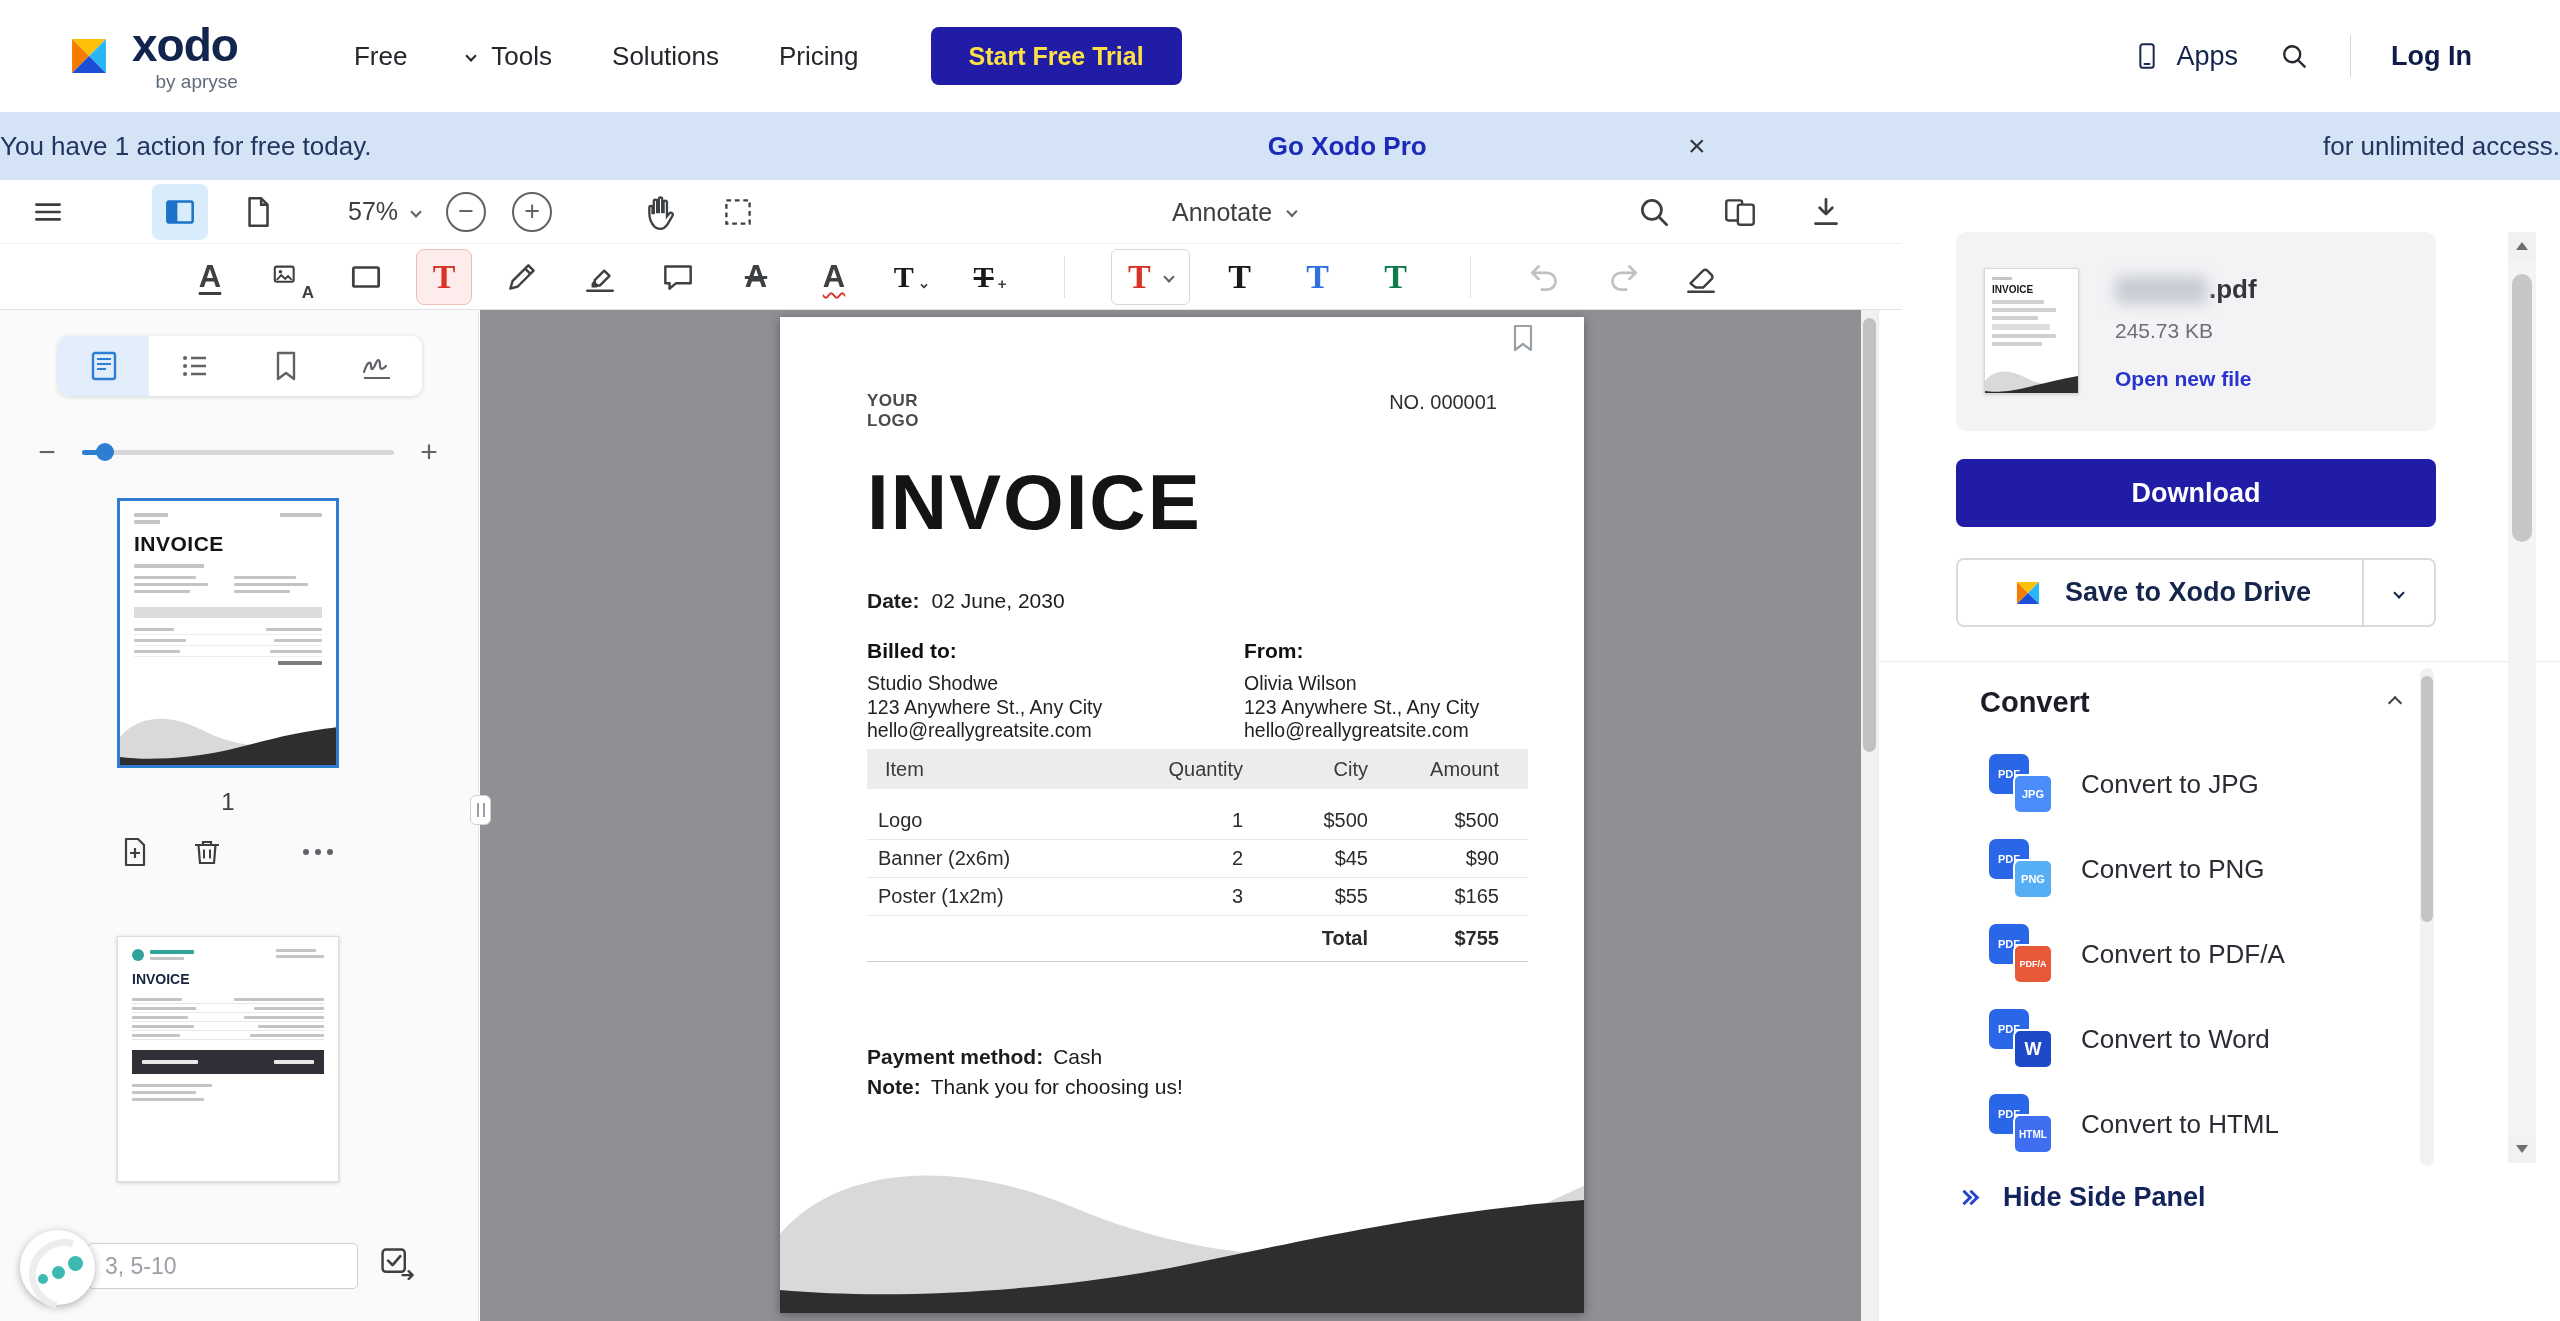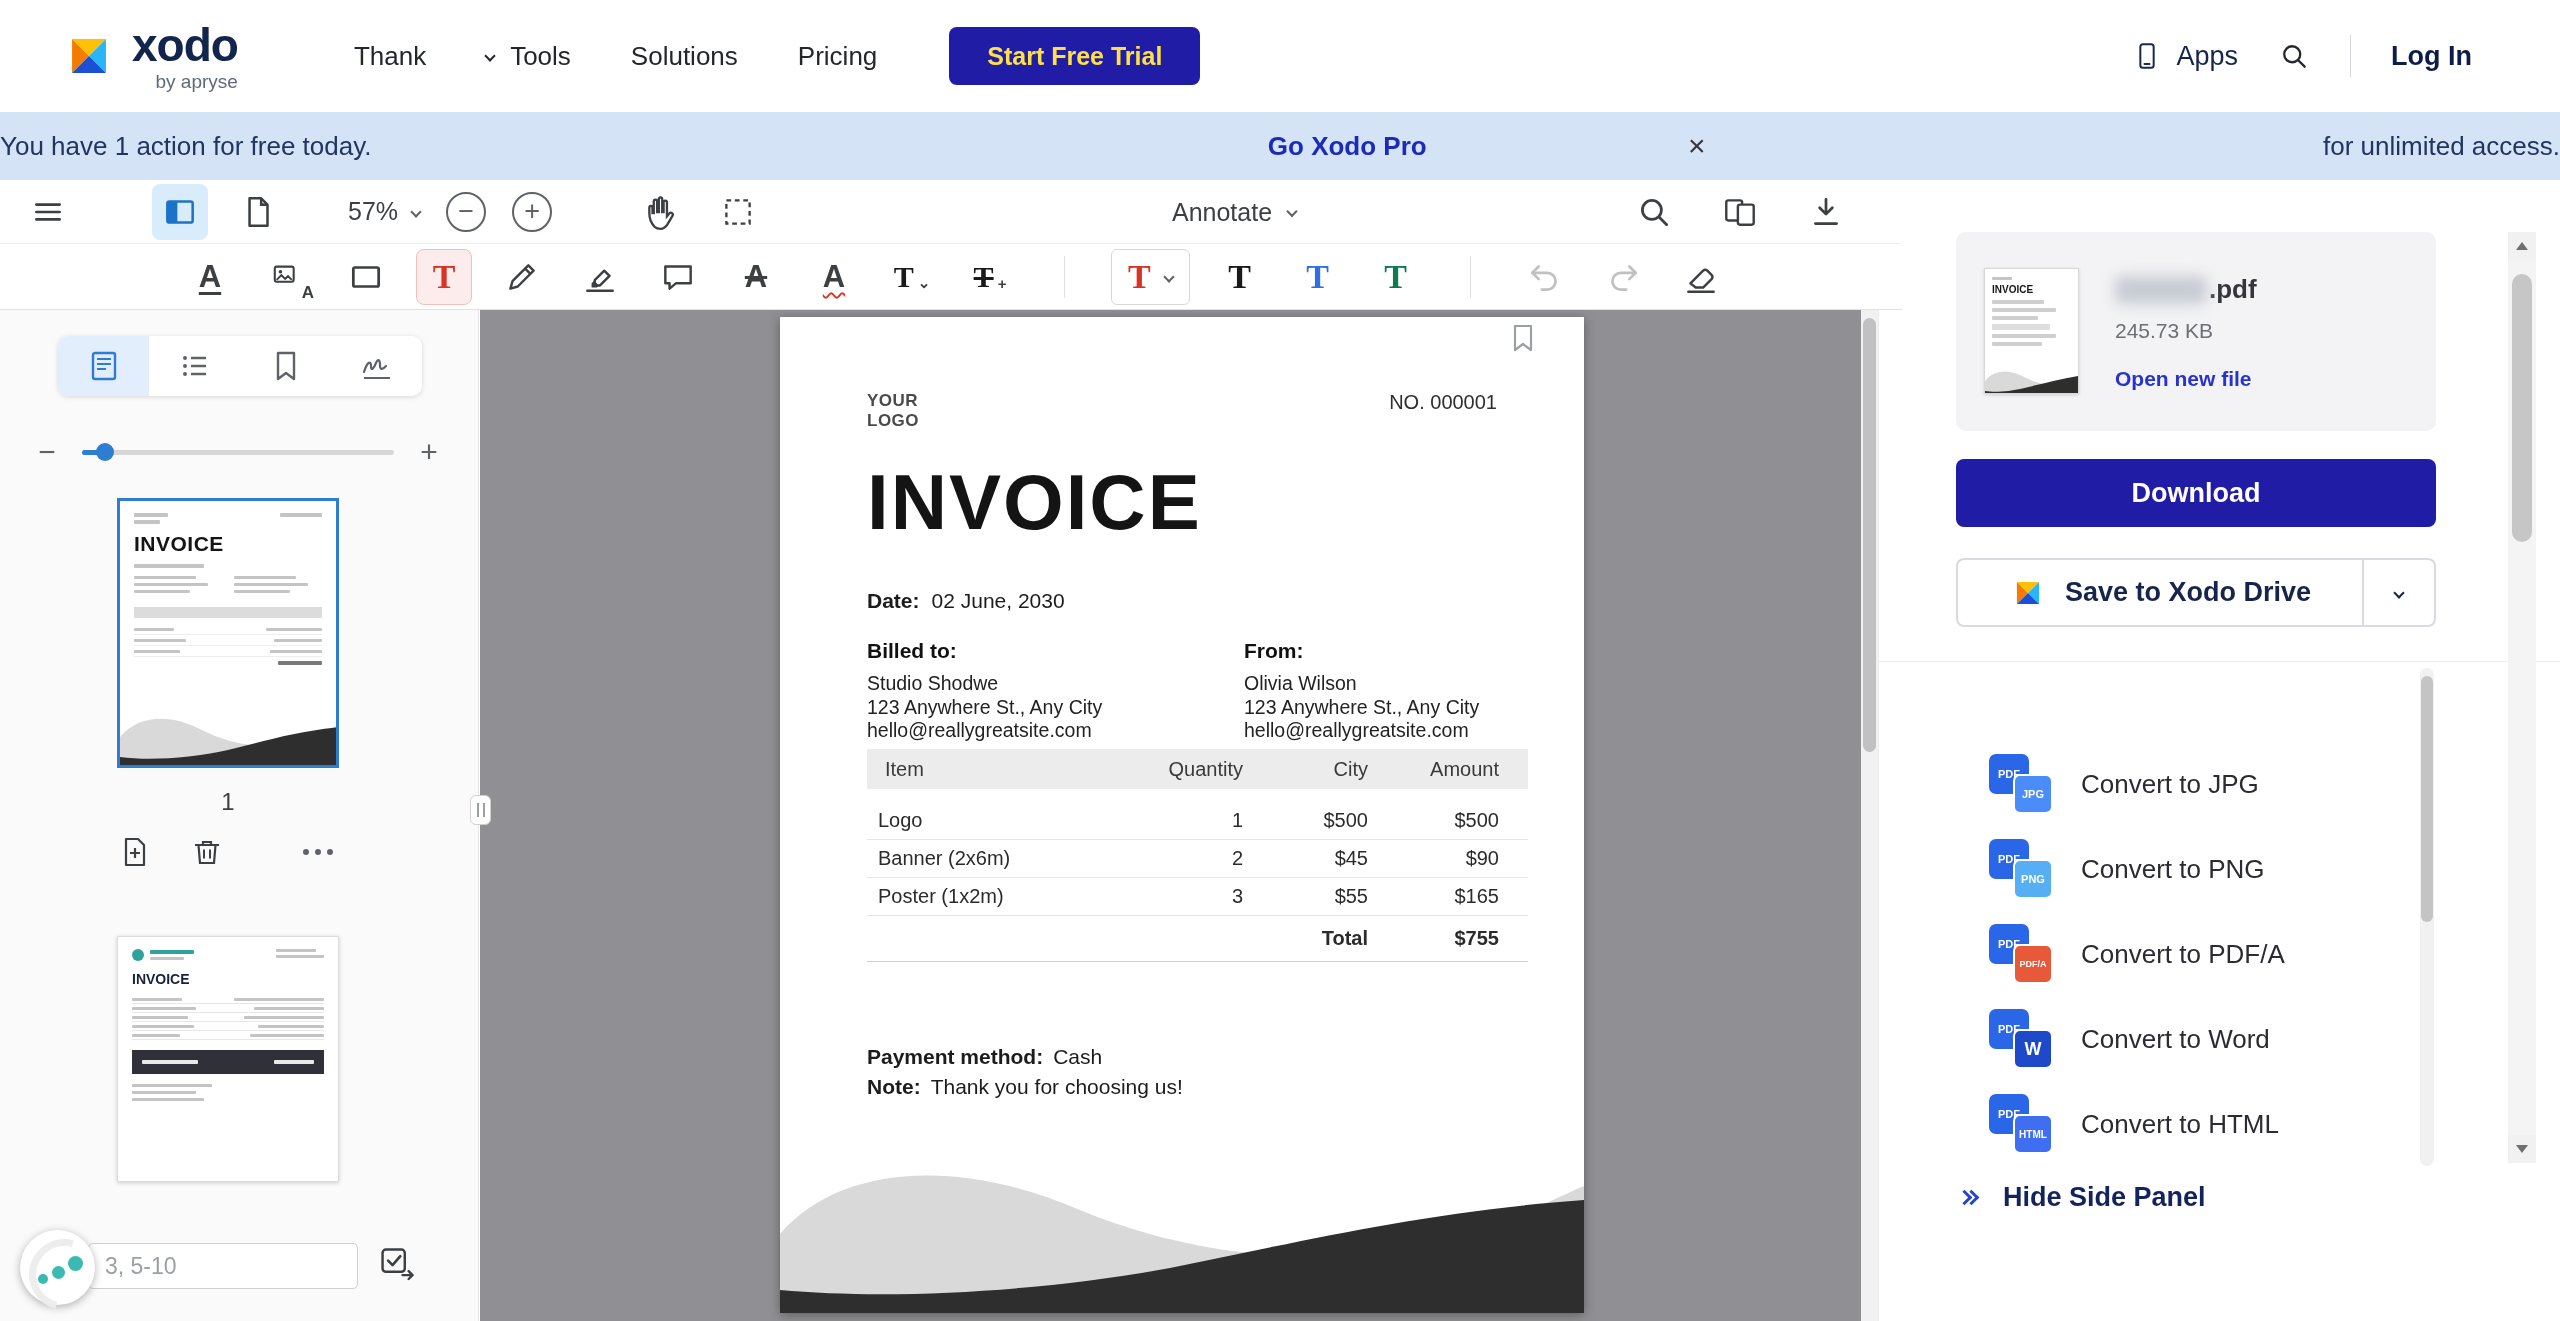--- a/index.html
+++ b/index.html
@@ -188,21 +188,21 @@
         <path d="M38 10 L38 38 L24 24 Z" fill="#29b6f6"></path>
         <path d="M10 38 L24 24 L38 38 Z" fill="#1a4fd6"></path>
       </svg>
       <div class="logo-txt">
         <span class="brand">xodo</span>
         <span class="byline">by apryse</span>
       </div>
     </div>
     <nav class="nav-links">
       <span class="nav-link">
-          <span>Thank</span>
+          <span>Free</span>
         </span>
       <span class="nav-link">
           <span class="chev sm"></span>
           <span>Tools</span>
         </span>
       <span class="nav-link">
           <span>Solutions</span>
         </span>
       <span class="nav-link">
           <span>Pricing</span>
@@ -673,20 +673,24 @@
           <path d="M10 38 L24 24 L38 38 Z" fill="#1a4fd6"></path>
         </svg>
         <span>Save to Xodo Drive</span>
       </span>
       <span class="save-caret">
           <span class="chev sm"></span>
         </span>
     </div>
 
     <div class="cv-section">
+      <div class="cv-head">
+        <span class="cv-title">Convert</span>
+        <span class="chev up" style="color:#3c4043"></span>
+      </div>
       <div class="cv-list">
         <div class="cv-item">
           <span class="cv-icon">
             <span class="cv-back">PDF</span>
             <span class="cv-front" style="background: rgb(75, 141, 248);">JPG</span>
           </span>
           <span class="cv-label">Convert to JPG</span>
         </div>
         <div class="cv-item">
           <span class="cv-icon">

